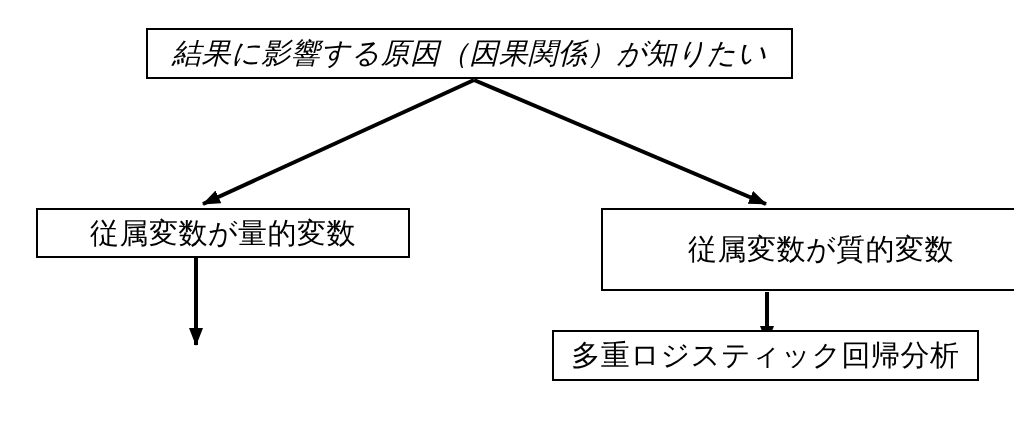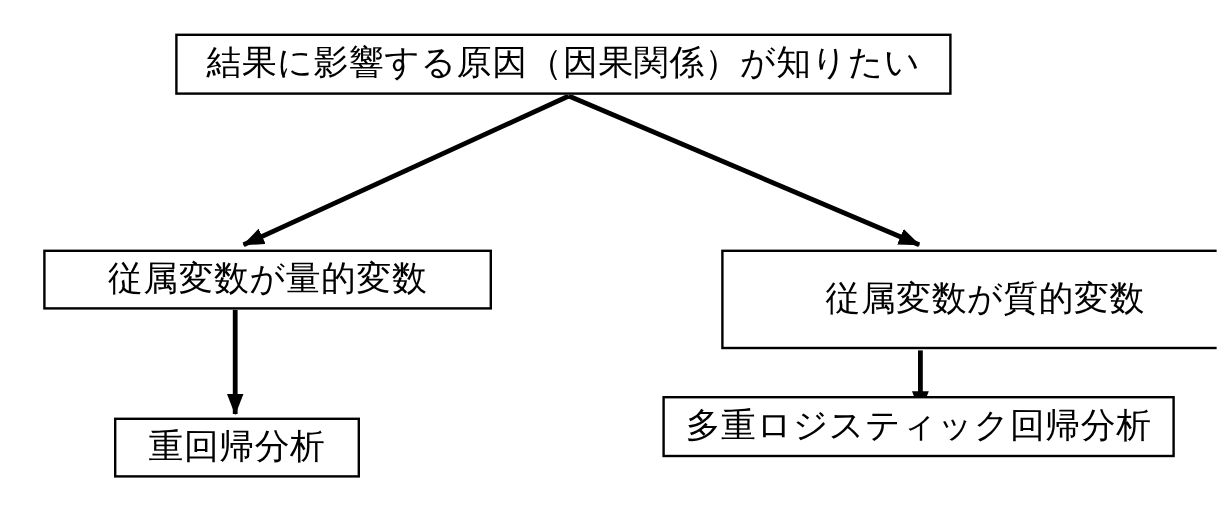--- a/index.html
+++ b/index.html
@@ -37,20 +37,21 @@
     font-size: 29px;
     line-height: 1.32;
     white-space: nowrap;
     letter-spacing: 0.5px;
   }
   .node-title {
     left: 146px;
     top: 28px;
     width: 647px;
     height: 51px;
+    font-style: italic;
   }
   .node-left-condition {
     left: 36px;
     top: 208px;
     width: 374px;
     height: 50px;
   }
   .node-right-condition {
     left: 553px;
     top: 208px;
@@ -93,21 +94,18 @@
   </div>
 
   <div class="node node-left-condition">
     <span>従属変数が量的変数</span>
   </div>
 
   <div class="node node-right-condition">
     <span>従属変数が質的変数</span>
   </div>
 
-  <div class="node node-left-result">
-    <span>重回帰分析</span>
-  </div>
 
   <div class="node node-right-result">
     <span>多重ロジスティック回帰分析</span>
   </div>
 
 </div>
 
 </body></html>

